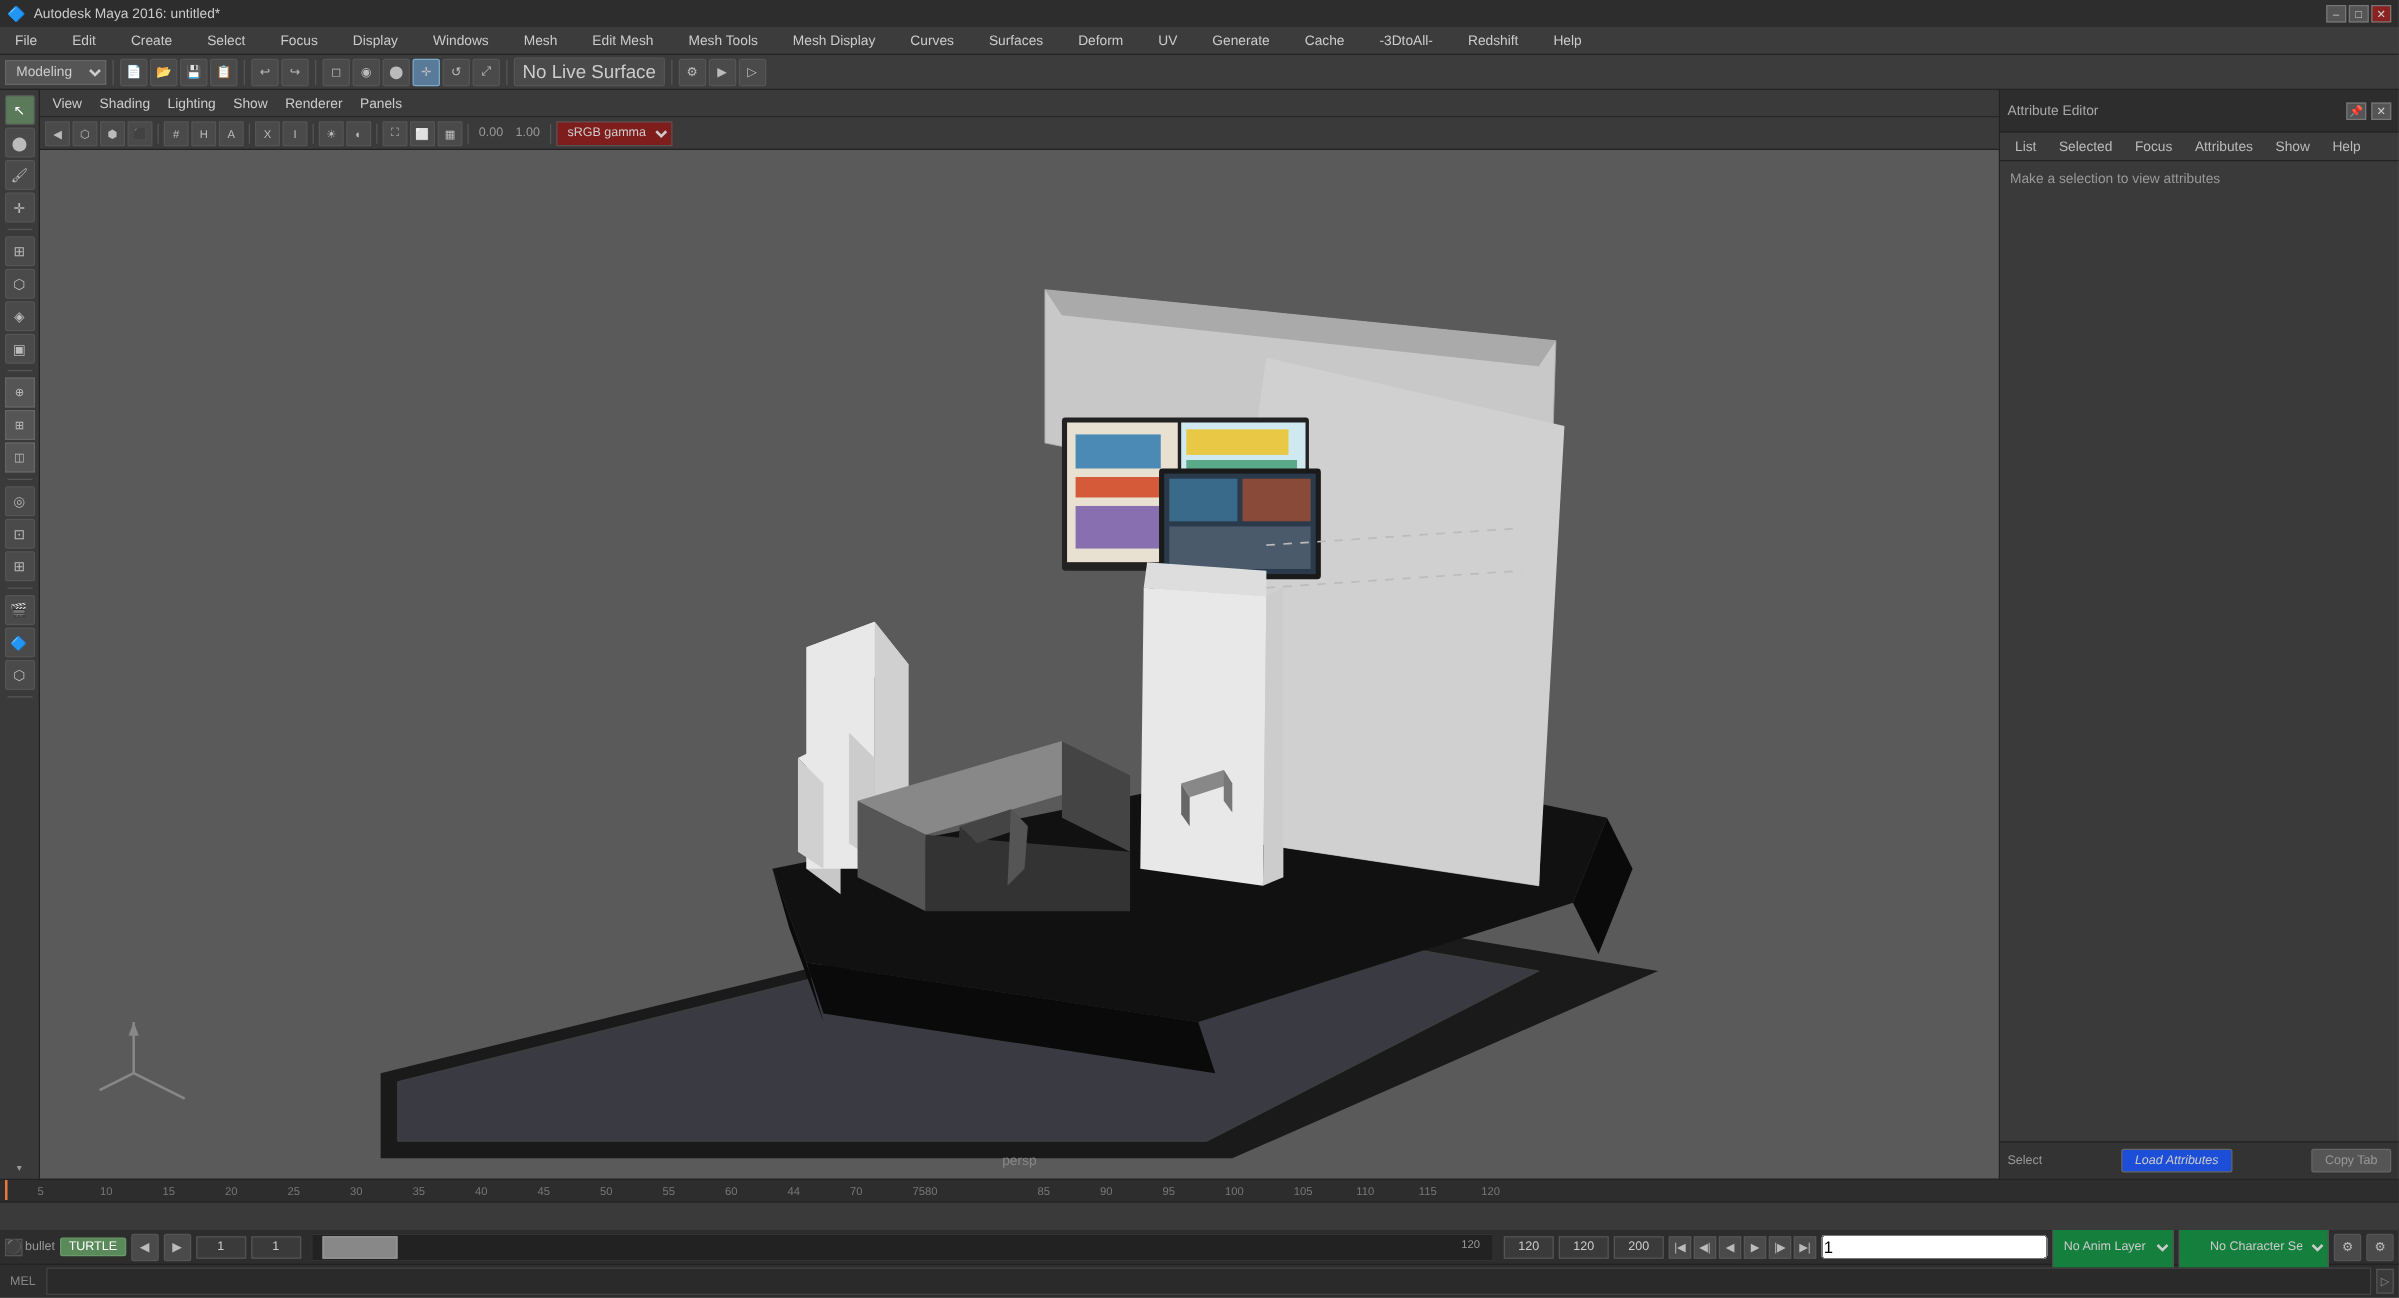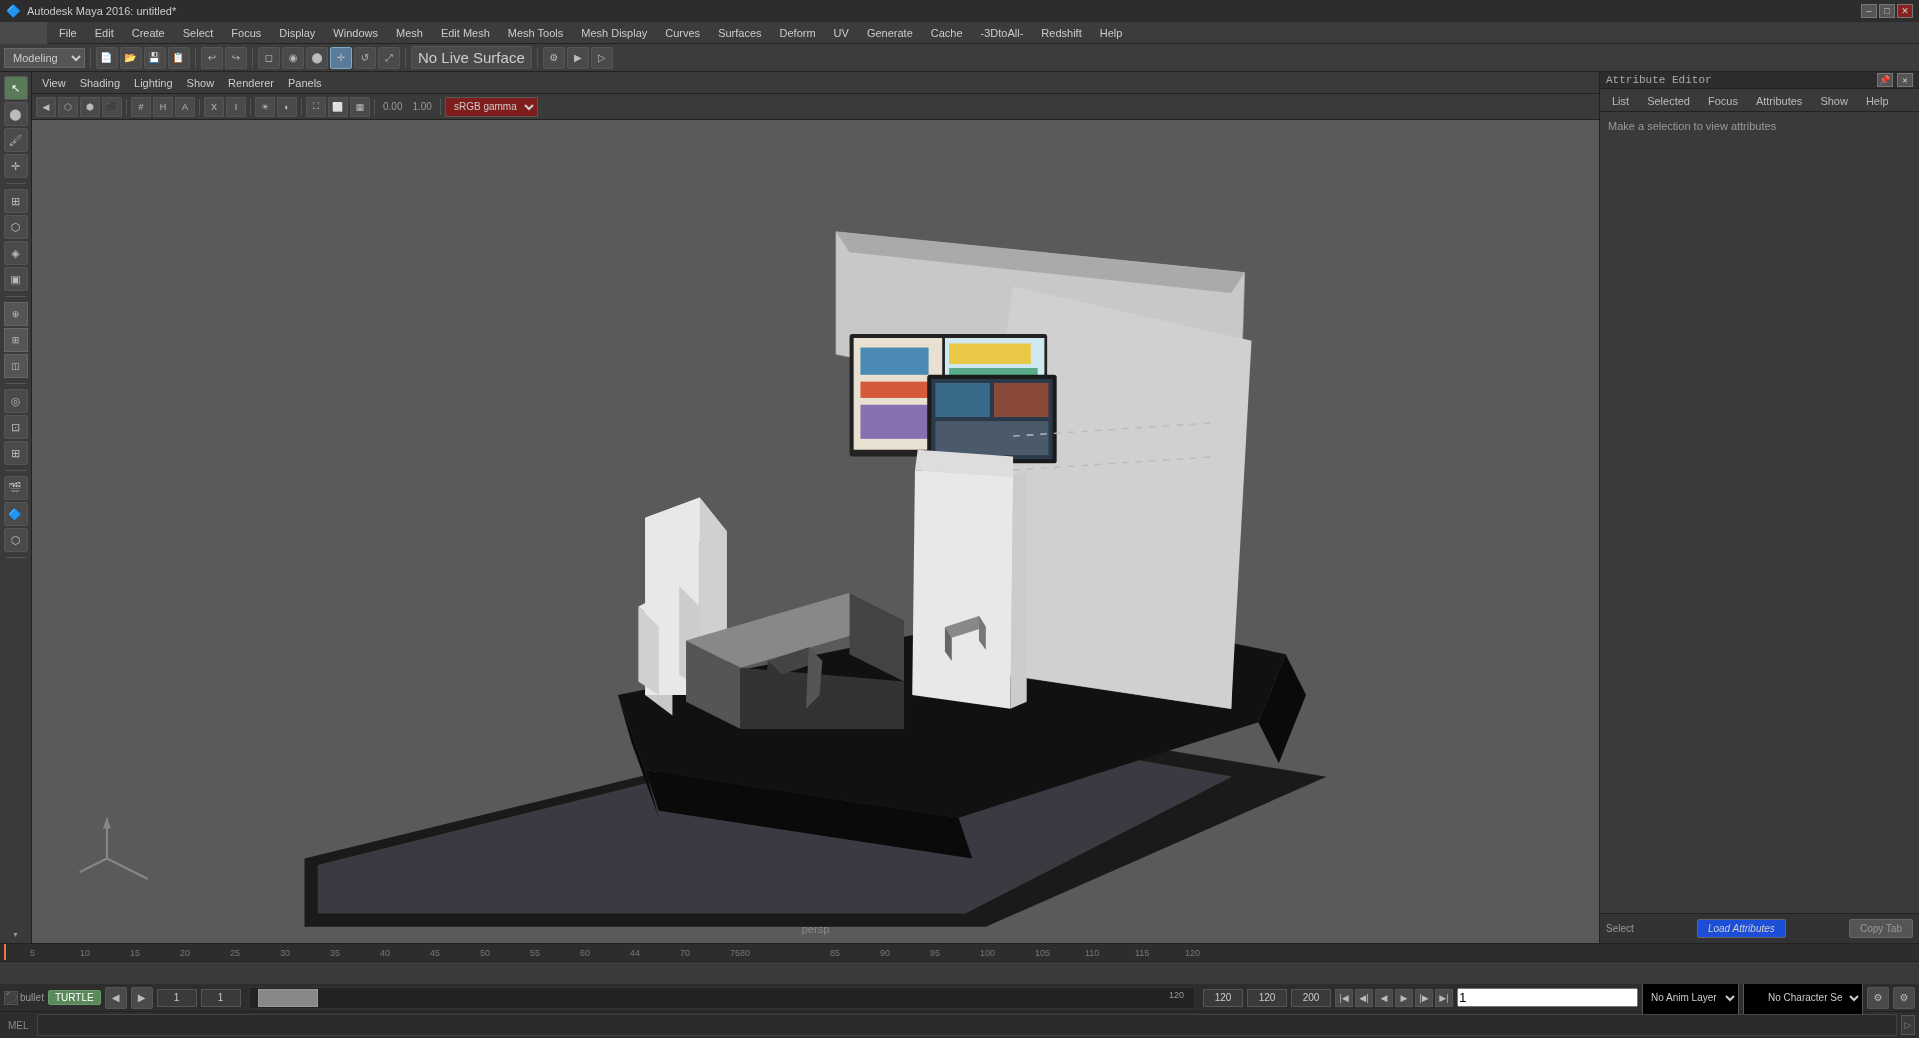--- a/index.html
+++ b/index.html
@@ -5,21 +5,21 @@
     * { margin: 0; padding: 0; box-sizing: border-box; }
     body { width: 1919px; height: 1038px; background: #4a4a4a; font-family: 'Segoe UI', Tahoma, sans-serif; font-size: 11px; color: #ccc; overflow: hidden; user-select: none; }
 
     
     #title-bar { height: 22px; background: #2d2d2d; display: flex; align-items: center; padding: 0 6px; justify-content: space-between; }
     #title-bar-left { display: flex; align-items: center; gap: 6px; }
     #title-bar-controls { display: flex; gap: 2px; }
     .win-btn { width: 16px; height: 14px; background: #555; border: 1px solid #777; font-size: 9px; display: flex; align-items: center; justify-content: center; color: #ccc; cursor: pointer; }
 
     
-    #menu-bar { height: 22px; background: #3c3c3c; display: flex; align-items: center; padding: 0 4px; gap: 2px; border-bottom: 1px solid #222; margin-left: 47px; }
+    #menu-bar { height: 22px; background: #3c3c3c; display: flex; align-items: center; padding: 0 4px; gap: 12px; border-bottom: 1px solid #222; }
     .menu-item { padding: 2px 8px; font-size: 11px; color: #ccc; cursor: pointer; border-radius: 2px; }
 
     
     #toolbar1 { height: 28px; background: #3c3c3c; display: flex; align-items: center; padding: 0 4px; gap: 2px; border-bottom: 1px solid #222; }
     #mode-dropdown { background: #555; border: 1px solid #666; color: #ccc; font-size: 11px; height: 20px; padding: 0 4px; cursor: pointer; }
     .tb-sep { width: 1px; height: 20px; background: #555; margin: 0 3px; }
     .tb-btn { width: 22px; height: 22px; background: #4a4a4a; border: 1px solid #555; display: flex; align-items: center; justify-content: center; cursor: pointer; font-size: 10px; color: #bbb; border-radius: 2px; }
     .tb-btn.active { background: #5a7a9a; border-color: #7aaaca; }
     .no-live-surface { background: #4a4a4a; border: 1px solid #555; color: #ccc; font-size: 15px; padding: 2px 6px; border-radius: 2px; cursor: pointer; }
 
@@ -35,21 +35,21 @@
     .vp-tb-btn { width: 20px; height: 20px; background: #4a4a4a; border: 1px solid #555; display: flex; align-items: center; justify-content: center; cursor: pointer; font-size: 9px; color: #bbb; border-radius: 1px; }
 
     #viewport { flex: 1; background: #5a5a5a; position: relative; overflow: hidden; }
     #viewport-label { position: absolute; bottom: 8px; left: 50%; transform: translateX(-50%); color: #888; font-size: 11px; }
 
     
     #scene-svg { width: 100%; height: 100%; }
 
     
     #attr-editor { width: 320px; background: #3a3a3a; border-left: 1px solid #222; display: flex; flex-direction: column; }
-    #attr-header { height: 17px; background: #2d2d2d; display: flex; align-items: center; justify-content: space-between; padding: 0 6px; border-bottom: 1px solid #222; font-family: Liberation Mono, monospace; }
+    #attr-header { height: 34px; background: #2d2d2d; display: flex; align-items: center; justify-content: space-between; padding: 0 6px; border-bottom: 1px solid #222; }
     #attr-header-title { font-size: 11px; color: #aaa; }
     #attr-tabs { display: flex; gap: 2px; padding: 4px 4px 2px; border-bottom: 1px solid #222; }
     .attr-tab { padding: 2px 8px; font-size: 11px; color: #bbb; cursor: pointer; border-radius: 2px; }
     #attr-content { flex: 1; padding: 8px; color: #999; font-size: 11px; }
     #attr-footer { height: 30px; display: flex; align-items: center; justify-content: space-between; padding: 0 6px; border-top: 1px solid #222; background: #333; }
     #attr-footer-select { font-size: 10px; color: #999; }
     #load-attrs-btn { background: #1d4ed8; border: 1px solid #666; color: #ccc; font-size: 10px; padding: 3px 10px; cursor: pointer; border-radius: 2px; font-style: italic; }
     #copy-tab-btn { background: #555; border: 1px solid #666; color: #999; font-size: 10px; padding: 3px 10px; cursor: pointer; border-radius: 2px; }
 
     
@@ -62,21 +62,21 @@
     #bottom-row1 { height: 28px; display: flex; align-items: center; padding: 0 4px; gap: 4px; border-bottom: 1px solid #222; }
     #bottom-row2 { height: 27px; display: flex; align-items: center; padding: 0 4px; gap: 4px; }
 
     #playback-controls { display: flex; gap: 2px; align-items: center; }
     .pb-btn { width: 18px; height: 18px; background: #4a4a4a; border: 1px solid #555; display: flex; align-items: center; justify-content: center; cursor: pointer; font-size: 9px; color: #bbb; }
 
     .mel-input { background: #2a2a2a; border: 1px solid #444; color: #ccc; font-size: 10px; height: 22px; flex: 1; padding: 0 4px; }
 
     #range-slider { flex: 1; height: 22px; background: #222; border: 1px solid #333; position: relative; margin: 0 4px; display: flex; align-items: center; }
 
-    .layer-dropdown { background: #000000; border: 1px solid #555; color: #ccc; font-size: 10px; height: 36px; padding: 0 4px; cursor: pointer; }
+    .layer-dropdown { background: #15803d; border: 1px solid #555; color: #ccc; font-size: 10px; height: 36px; padding: 0 4px; cursor: pointer; }
 
     #turtle-btn { background: #5a8a5a; border: 1px solid #6a9a6a; color: #fff; font-size: 10px; padding: 1px 6px; border-radius: 2px; cursor: pointer; }
 
     .vp-sep { width: 1px; height: 16px; background: #555; margin: 0 2px; }
 
     #gamma-dropdown { background: #7f1d1d; border: 1px solid #555; color: #ccc; font-size: 10px; height: 20px; padding: 0 4px; cursor: pointer; }
 
     .num-input { width: 40px; background: #3a3a3a; border: 1px solid #555; color: #ccc; font-size: 10px; text-align: center; height: 18px; }
 
     #full-layout { display: flex; flex-direction: column; width: 1919px; height: 1038px; overflow: hidden; }

